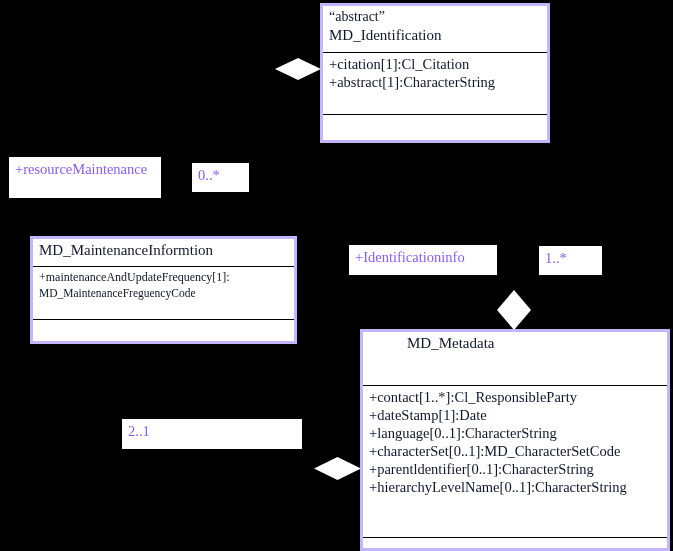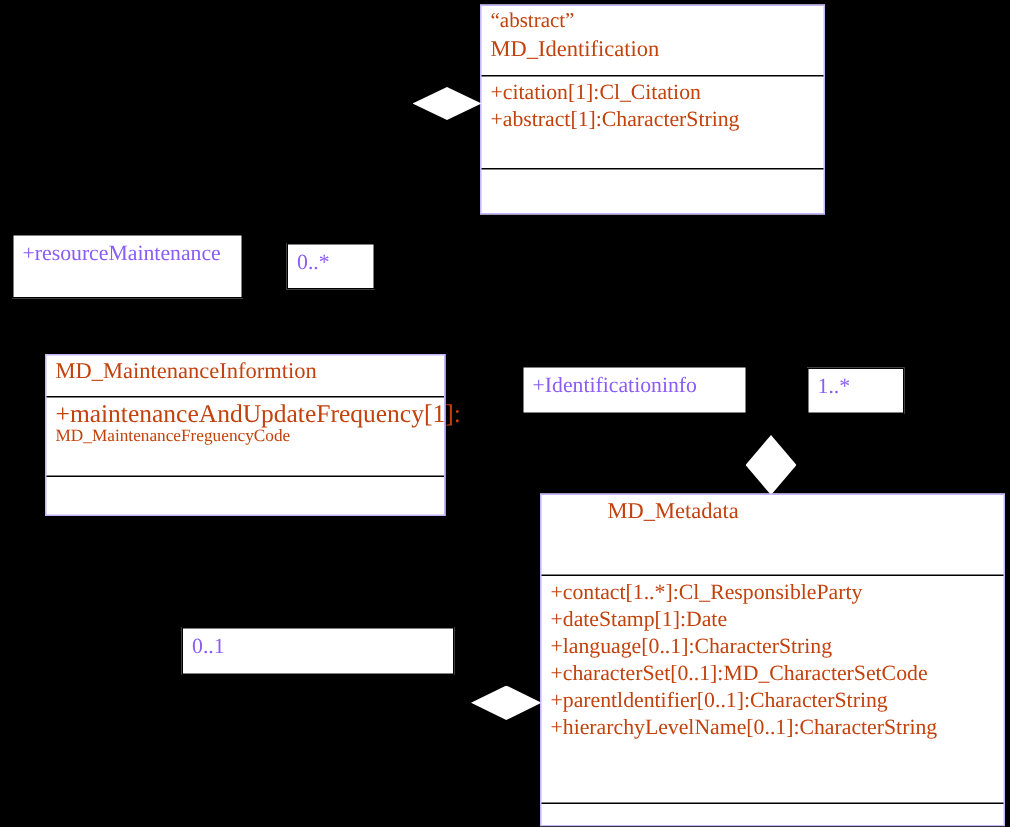--- a/index.html
+++ b/index.html
@@ -14,23 +14,23 @@
     height: 551px;
     background: #000000;
     overflow: hidden;
     font-family: "Liberation Serif", "DejaVu Serif", serif;
   }
 
   
   .box {
     position: absolute;
     background: #ffffff;
-    border: 1px solid #c4b5fd;
+    border: 3px solid #c4b5fd;
     box-sizing: border-box;
-    color: #c2410c;
+    color: #0f172a;
   }
 
   
   .compartment {
     box-sizing: border-box;
     padding: 2px 6px 3px 6px;
   }
   .compartment + .compartment {
     border-top: 1px solid #000000;
   }
@@ -108,33 +108,33 @@
 
   <div class="label-box wrap" style="left:8px; top:156px; width:154px; height:43px;">+resourceMaintenance</div>
 
   <div class="label-box" style="left:191px; top:162px; width:59px; height:31px;">0..*</div>
 
   <div class="box" style="left:30px; top:236px; width:267px; height:108px;">
     <div class="compartment" style="height:27px;">
       <div class="cls-name">MD_MaintenanceInformtion</div>
     </div>
     <div class="compartment" style="height:53px;">
-      <div class="attr" style="font-size:17px;line-height:17px;text-align:center;">+maintenanceAndUpdateFrequency[1]:</div>
+      <div class="attr" style="font-size:12px;line-height:17px;">+maintenanceAndUpdateFrequency[1]:</div>
       <div class="attr-small">MD_MaintenanceFreguencyCode</div>
     </div>
     <div class="compartment empty" style="height:28px;"></div>
   </div>
 
   <div class="label-box" style="left:348px; top:244px; width:150px; height:32px;">+Identificationinfo</div>
 
   <div class="label-box" style="left:538px; top:245px; width:65px; height:31px;">1..*</div>
 
   <div class="diamond vert" style="left:497px; top:290px; width:34px; height:40px;"></div>
 
-  <div class="label-box" style="left:121px; top:418px; width:182px; height:32px;">0..1</div>
+  <div class="label-box" style="left:121px; top:418px; width:182px; height:32px;">2..1</div>
 
   <div class="diamond horiz" style="left:314px; top:457px; width:47px; height:23px;"></div>
 
   <div class="box" style="left:360px; top:329px; width:310px; height:222px;">
     <div class="compartment" style="height:33px;padding-left:44px;">
       <div class="cls-name">MD_Metadata</div>
     </div>
     <div class="compartment" style="height:152px;margin-top:20px;">
       <div class="attr">+contact[1..*]:Cl_ResponsibleParty</div>
       <div class="attr">+dateStamp[1]:Date</div>

